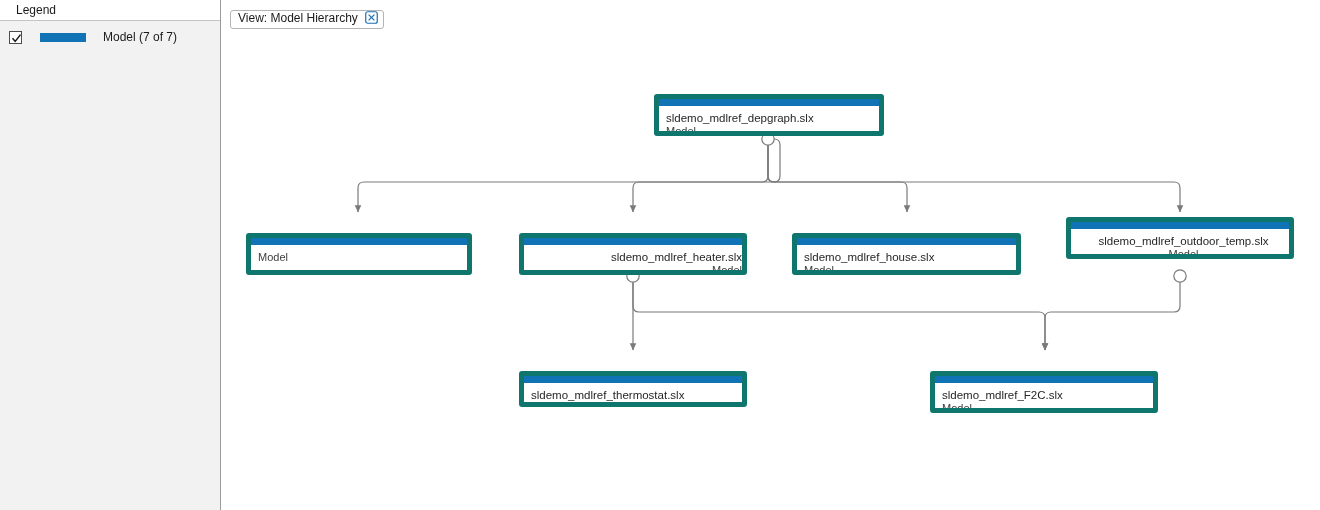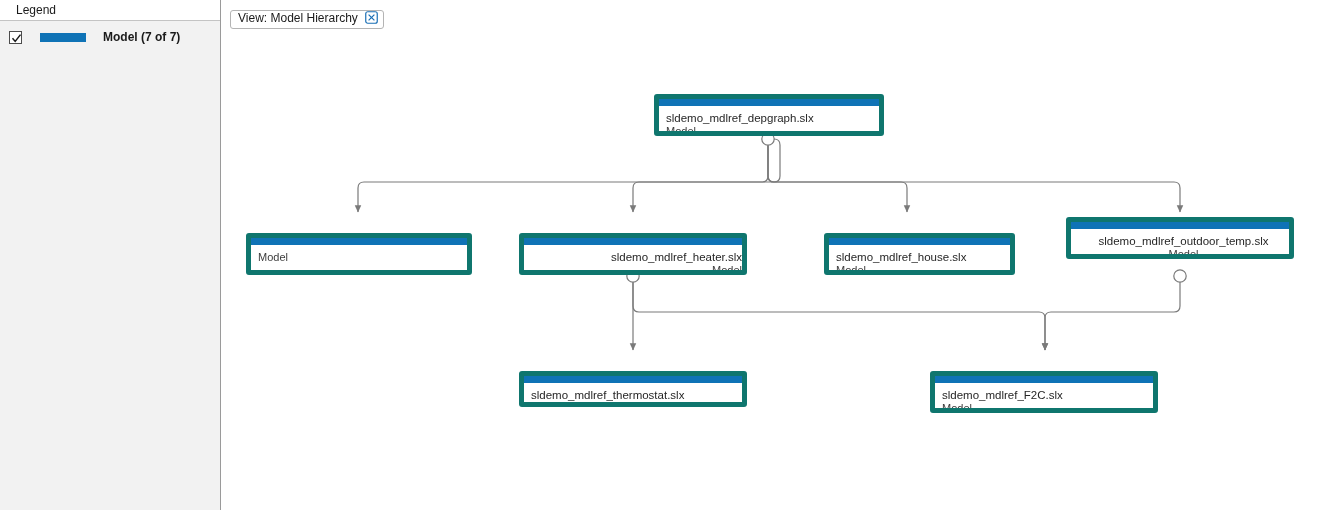--- a/index.html
+++ b/index.html
@@ -75,21 +75,20 @@
     width: 46px;
     height: 9px;
     margin-left: 18px;
     flex: 0 0 auto;
   }
   .legend-label {
     margin-left: 17px;
     font-size: 12px;
     color: #1a1a1a;
     white-space: nowrap;
-    font-weight: bold;
   }
 
   
   #canvas-area {
     flex: 1;
     position: relative;
     background: #ffffff;
     overflow: hidden;
   }
   #view-chip {
@@ -238,21 +237,21 @@
     </div>
 
     <div class="node" style="left:298px; top:233px; width:228px; height:42px;text-align:right;">
       <div class="node-header" style="background: rgb(15, 115, 182);"></div>
       <div class="node-text">
         <div class="node-title">sldemo_mdlref_heater.slx</div>
         <div class="node-subtitle">Model</div>
       </div>
     </div>
 
-    <div class="node" style="left:571px; top:233px; width:191px; height:42px;margin-left:32px;">
+    <div class="node" style="left:571px; top:233px; width:229px; height:42px;">
       <div class="node-header" style="background: rgb(15, 115, 182);"></div>
       <div class="node-text">
         <div class="node-title">sldemo_mdlref_house.slx</div>
         <div class="node-subtitle">Model</div>
       </div>
     </div>
 
     <div class="node" style="left:845px; top:217px; width:228px; height:42px;text-align:center;">
       <div class="node-header" style="background: rgb(15, 115, 182);"></div>
       <div class="node-text">

